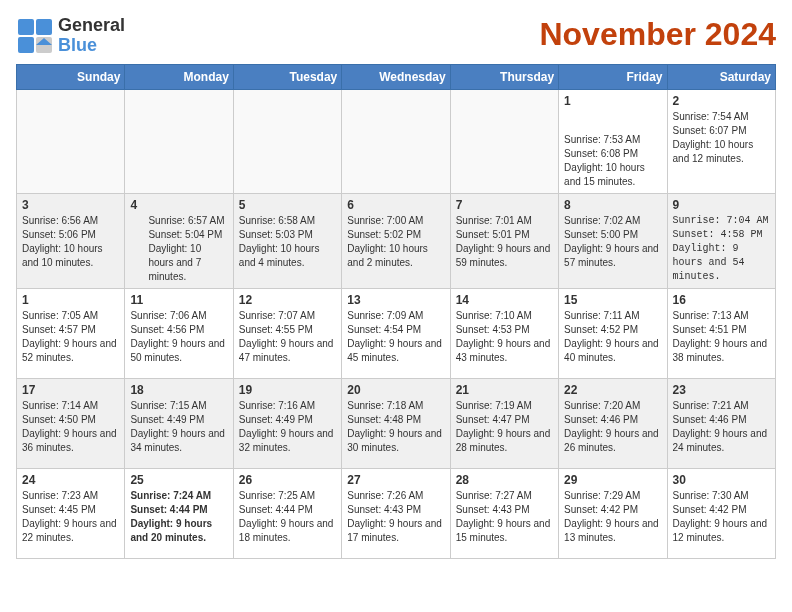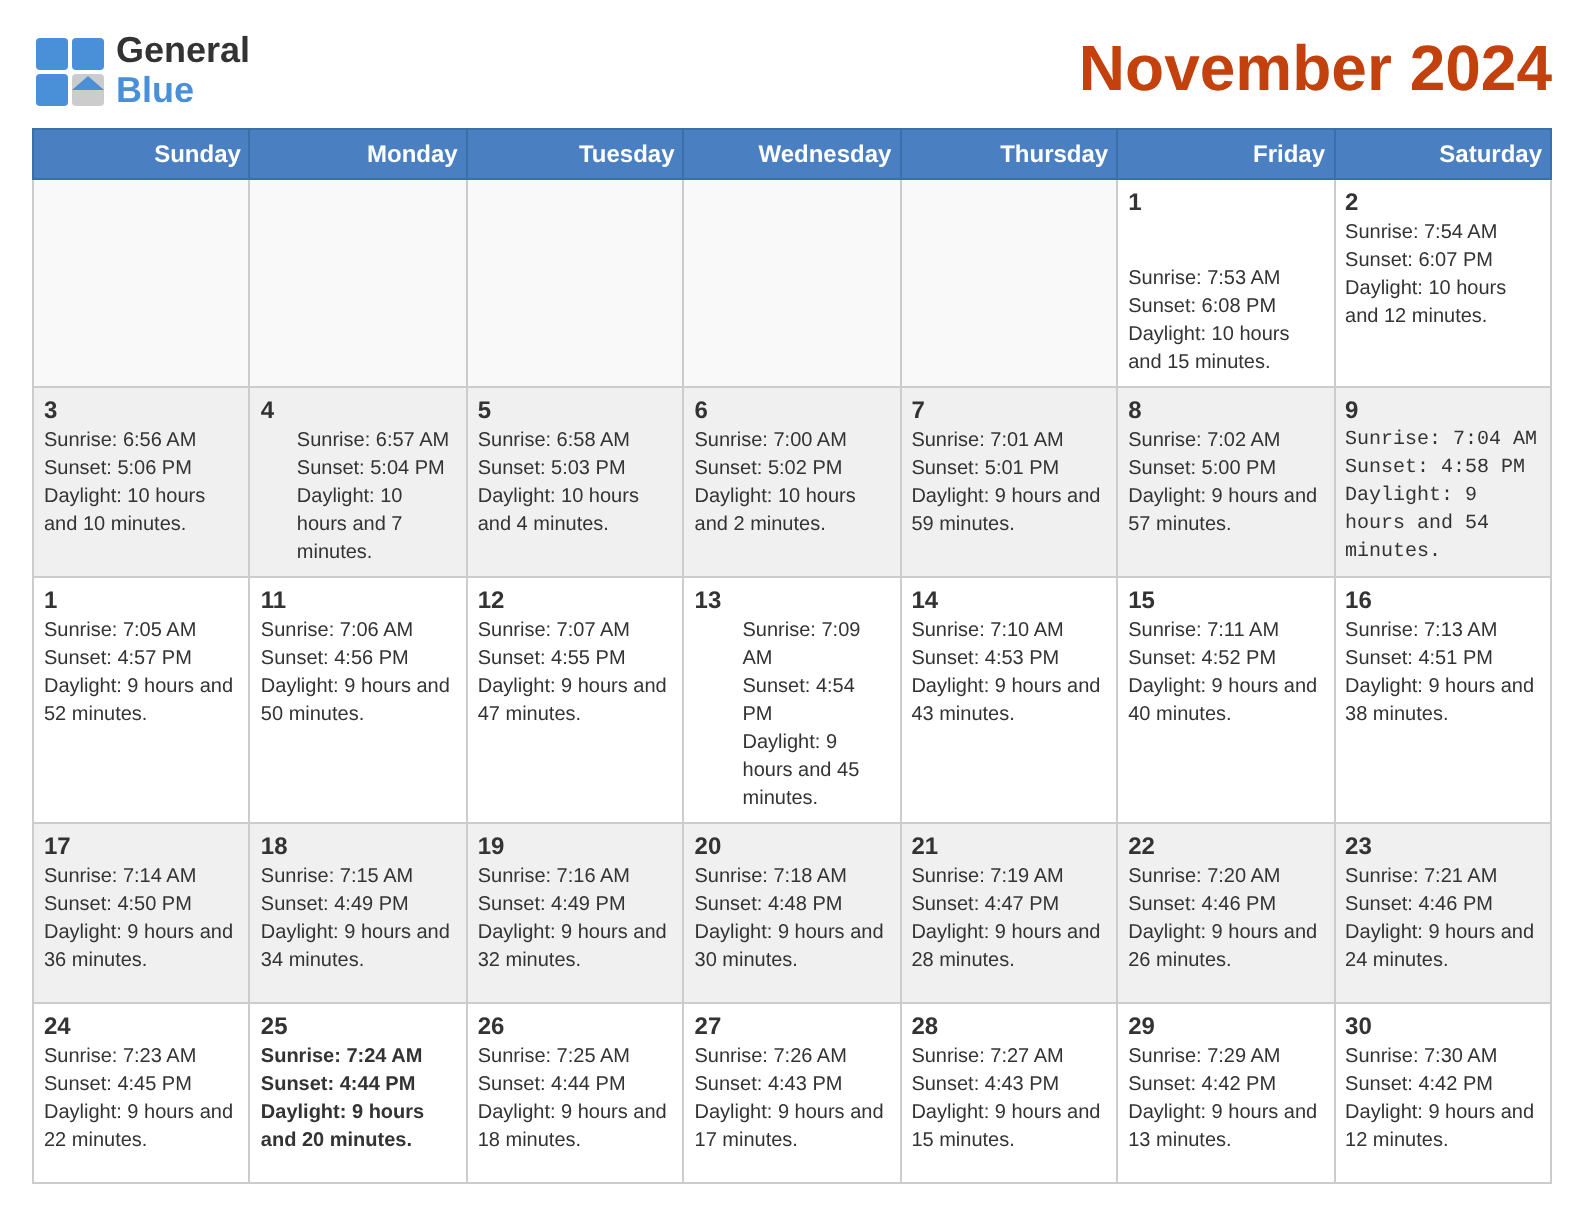--- a/index.html
+++ b/index.html
@@ -190,21 +190,21 @@
 Daylight: 9 hours and 50 minutes.</div>
         </td>
         <td>
           <span class="day-number">12</span>
           <div class="day-info" style="white-space: pre-line;">Sunrise: 7:07 AM
 Sunset: 4:55 PM
 Daylight: 9 hours and 47 minutes.</div>
         </td>
         <td>
           <span class="day-number">13</span>
-          <div class="day-info" style="white-space: pre-line; margin-left: 24px;">Sunrise: 7:09 AM
+          <div class="day-info" style="white-space: pre-line;">Sunrise: 7:09 AM
 Sunset: 4:54 PM
 Daylight: 9 hours and 45 minutes.</div>
         </td>
         <td>
           <span class="day-number">14</span>
           <div class="day-info" style="white-space: pre-line;">Sunrise: 7:10 AM
 Sunset: 4:53 PM
 Daylight: 9 hours and 43 minutes.</div>
         </td>
         <td>

